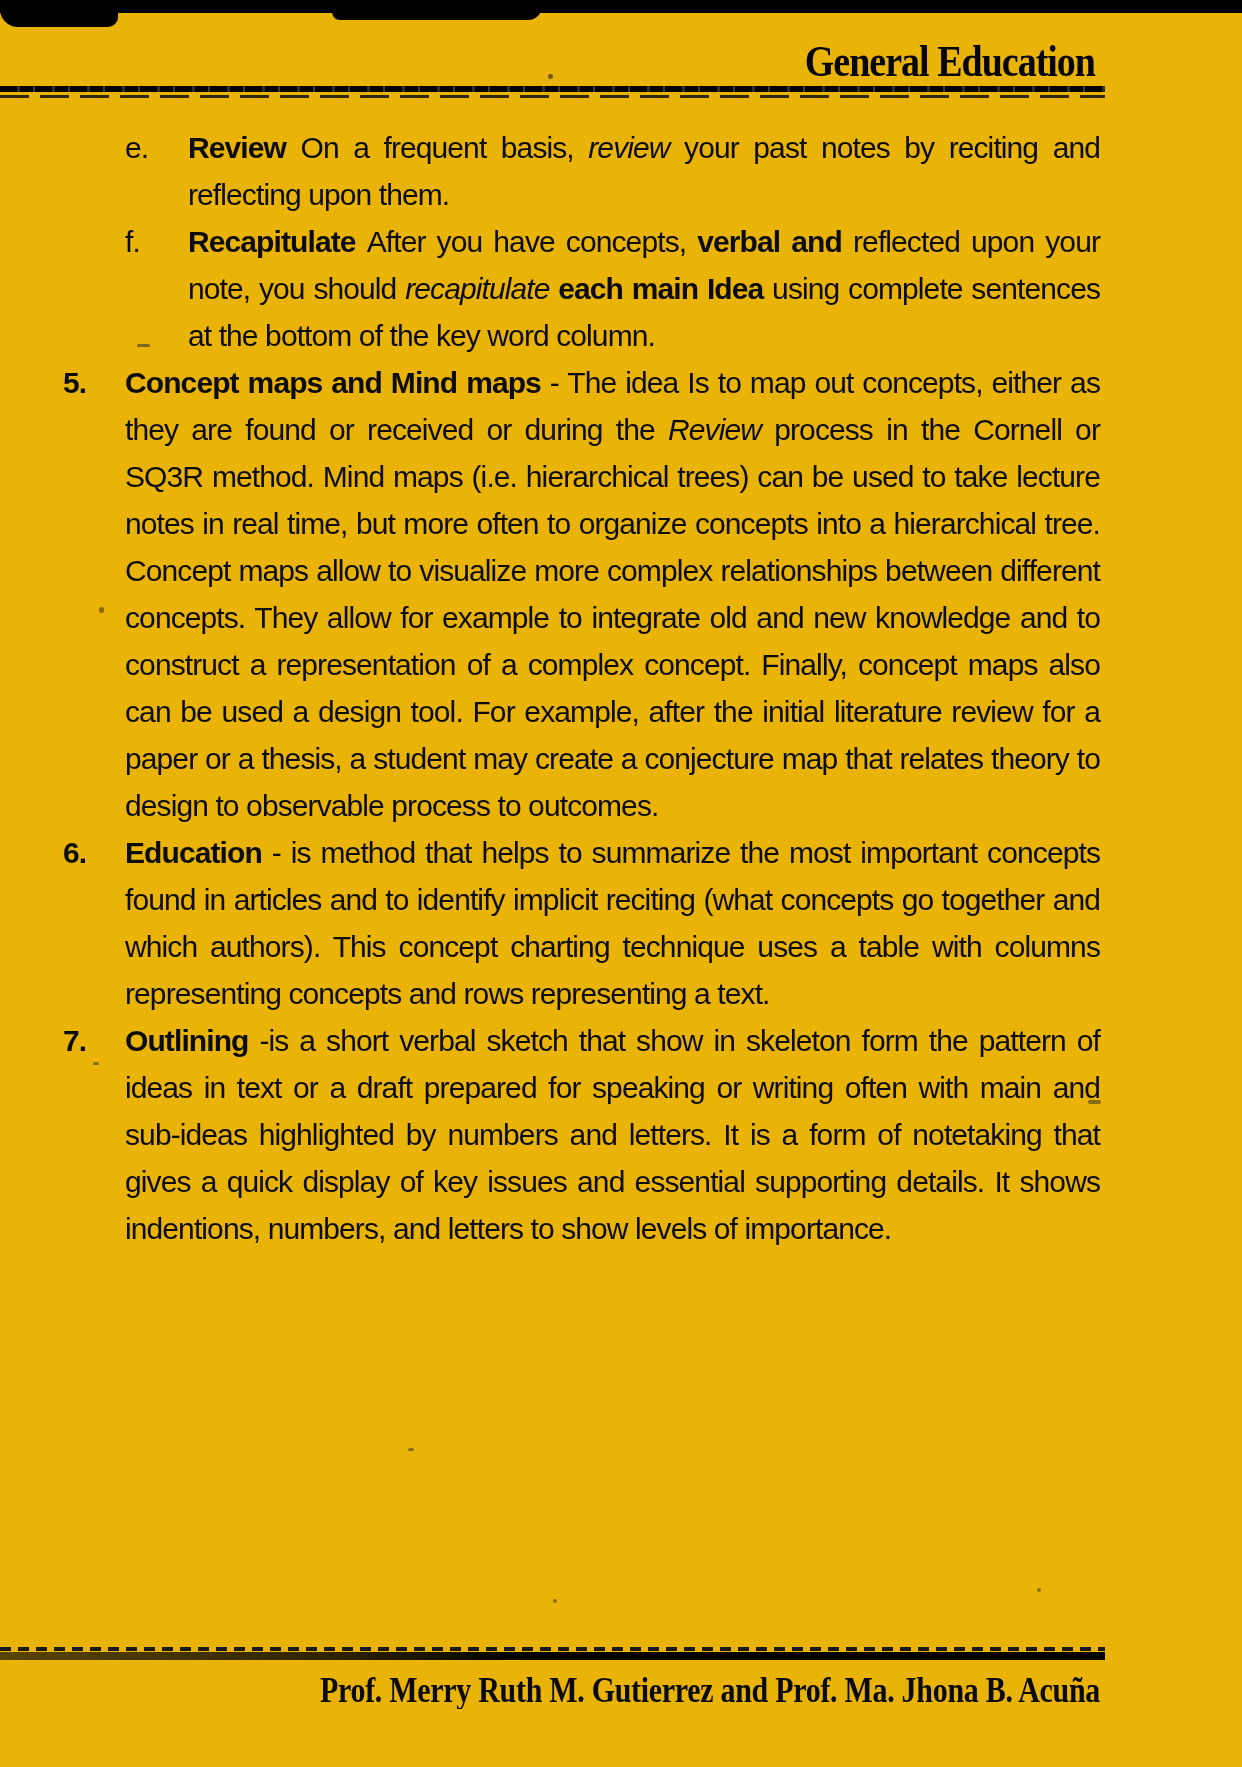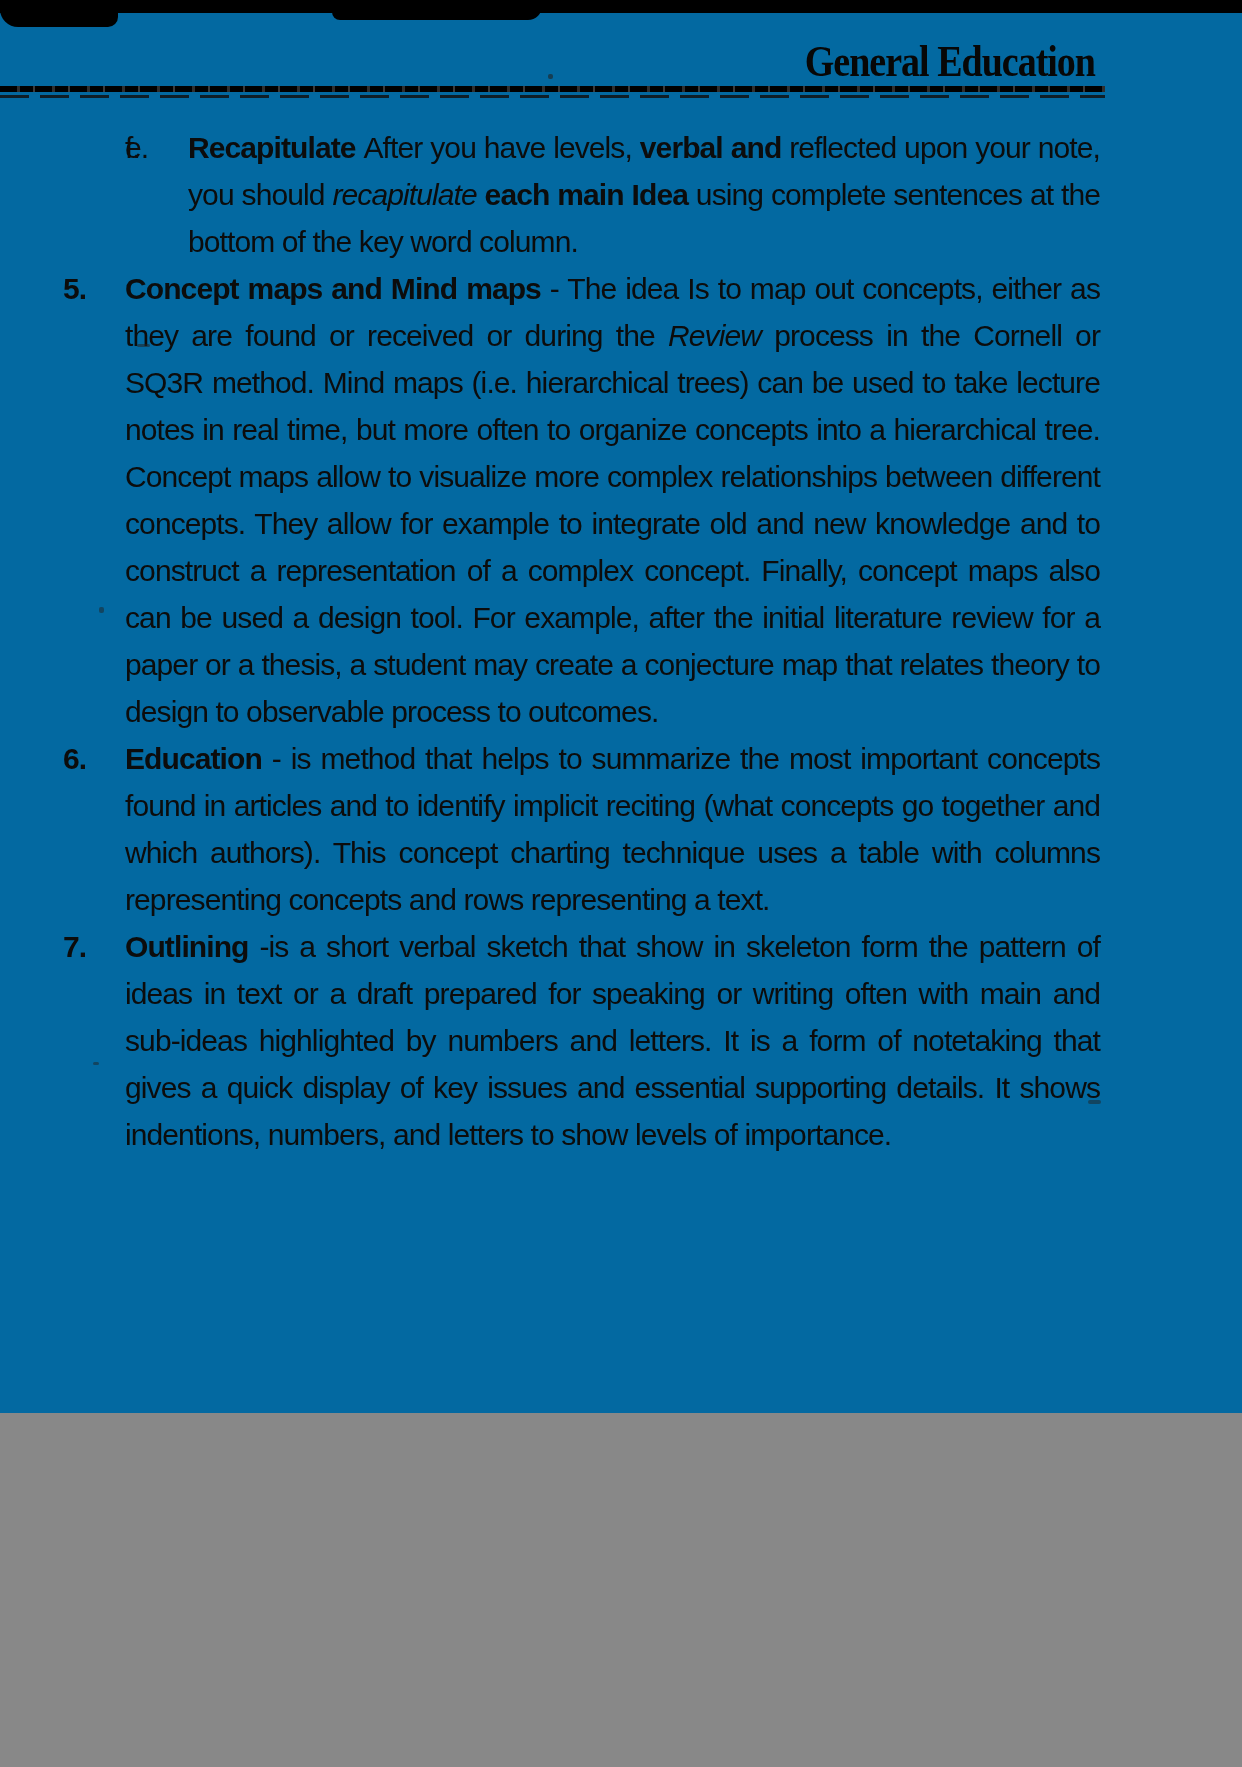--- a/index.html
+++ b/index.html
@@ -1,20 +1,20 @@
 <!DOCTYPE html>
 <html><head>
 <meta charset="utf-8">
 <style>
   html, body { margin: 0; padding: 0; background: #888; }
   .page {
     position: relative;
     width: 1242px;
-    height: 1413px;
-    background: #0369a1;
+    height: 1767px;
+    background: #eab308;
     overflow: hidden;
     font-family: "Liberation Sans", sans-serif;
     color: #0c0c0c;
   }
 
   
   .top-bar {
     position: absolute; top: 0; left: 0;
     width: 100%; height: 13px;
     background: #000;
@@ -108,24 +108,25 @@
   <div class="top-bar"></div>
 
   <div class="header-title">General Education</div>
 
   <div class="header-rule-a"></div>
   <div class="header-rule-b"></div>
 
   <div class="body-list">
       <div class="item letter">
         <span class="marker">e.</span>
+        <div><span class="b">Review </span><span>On a frequent basis, </span><span class="i">review</span><span> your past notes by reciting and reflecting upon them.</span></div>
       </div>
       <div class="item letter">
         <span class="marker">f.</span>
-        <div><span class="b">Recapitulate </span><span>After you have levels, </span><span class="b">verbal and</span><span> reflected upon your note, you should </span><span class="i">recapitulate</span><span> </span><span class="b">each main Idea</span><span> using complete sentences at the bottom of the key word column.</span></div>
+        <div><span class="b">Recapitulate </span><span>After you have concepts, </span><span class="b">verbal and</span><span> reflected upon your note, you should </span><span class="i">recapitulate</span><span> </span><span class="b">each main Idea</span><span> using complete sentences at the bottom of the key word column.</span></div>
       </div>
       <div class="item number">
         <span class="marker b">5.</span>
         <div><span class="b">Concept maps and Mind maps</span><span> - The idea Is to map out concepts, either as they are found or received or during the </span><span class="i">Review</span><span> process in the Cornell or SQ3R method. Mind maps (i.e. hierarchical trees) can be used to take lecture notes in real time, but more often to organize concepts into a hierarchical tree. Concept maps allow to visualize more complex relationships between different concepts. They allow for example to integrate old and new knowledge and to construct a representation of a complex concept. Finally, concept maps also can be used a design tool. For example, after the initial literature review for a paper or a thesis, a student may create a conjecture map that relates theory to design to observable process to outcomes.</span></div>
       </div>
       <div class="item number">
         <span class="marker b">6.</span>
         <div><span class="b">Education</span><span> - is method that helps to summarize the most important concepts found in articles and to identify implicit reciting (what concepts go together and which authors). This concept charting technique uses a table with columns representing concepts and rows representing a text.</span></div>
       </div>
       <div class="item number">

